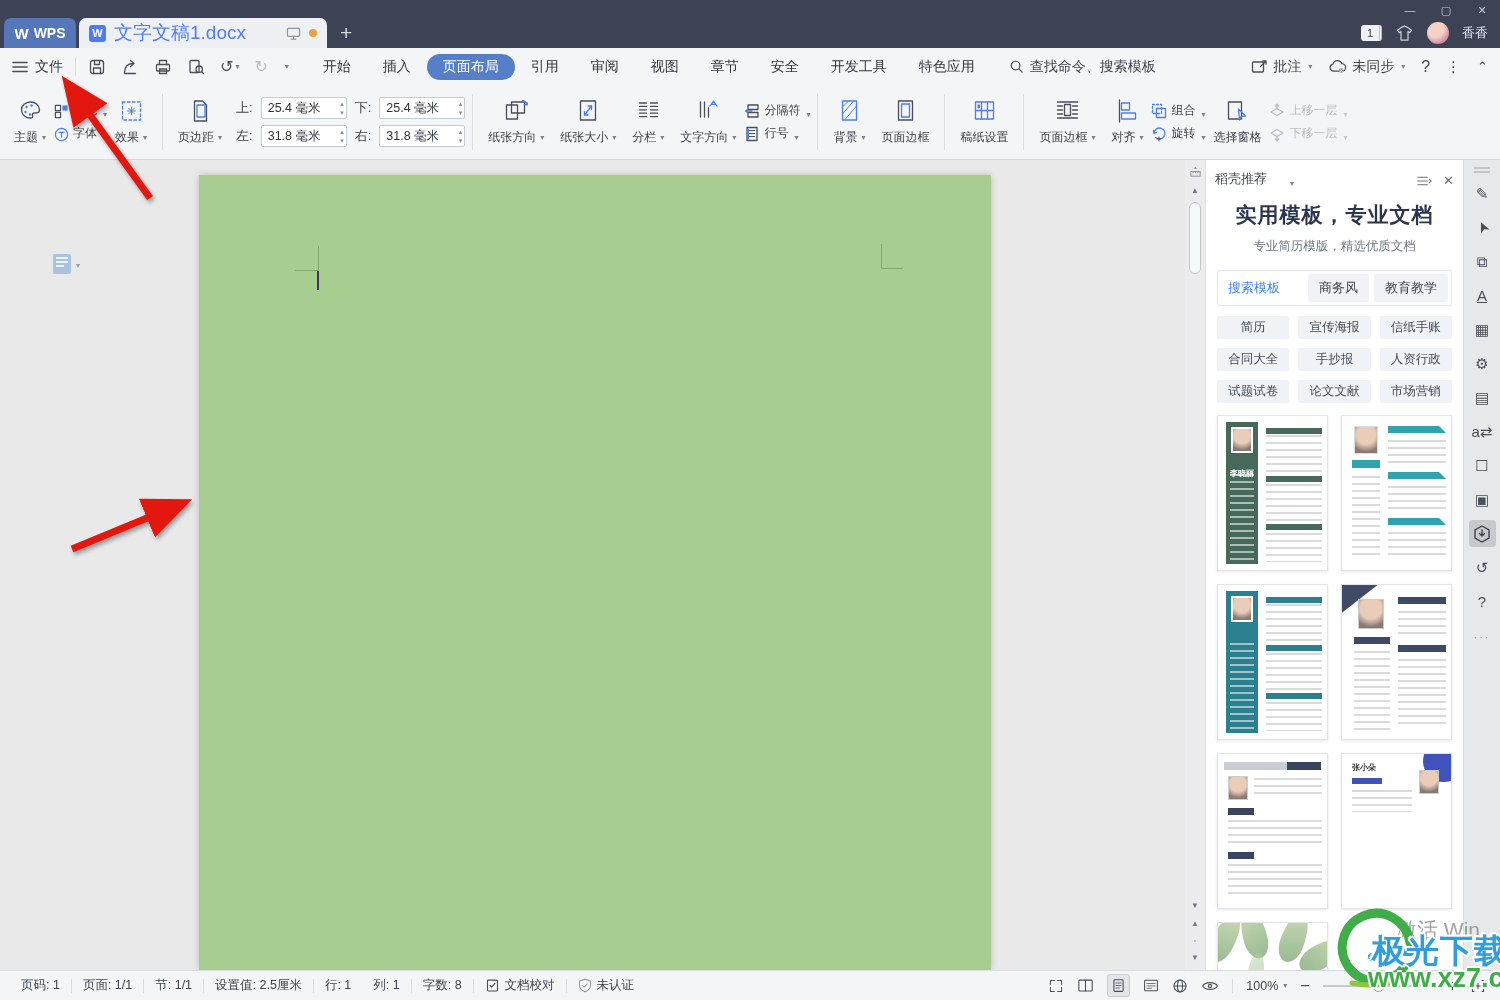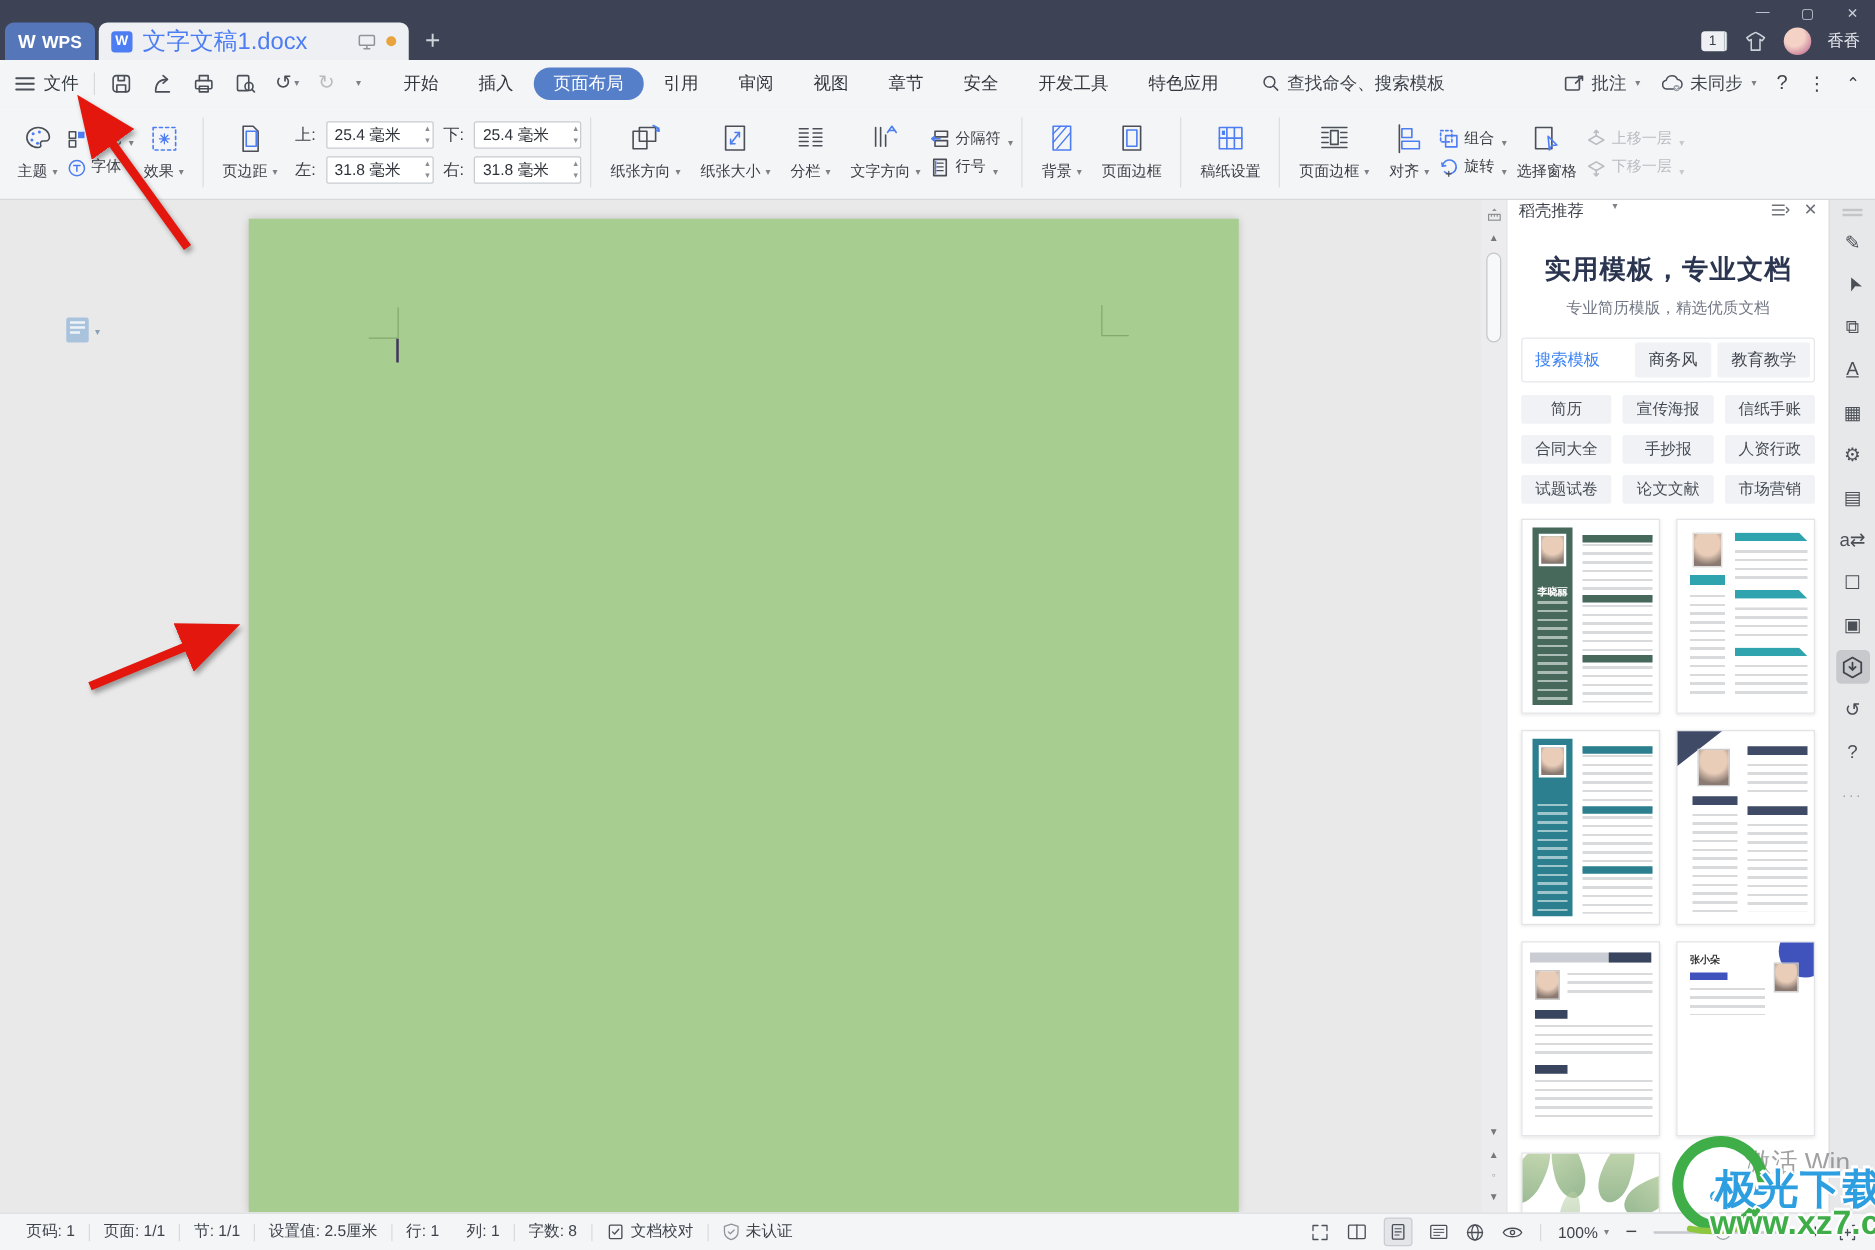--- a/index.html
+++ b/index.html
@@ -60,21 +60,21 @@
 .pastechip{position:absolute;left:53px;top:94px;width:18px;height:20px;background:#a9c3dd;border-radius:2px;padding:3px 3px}
 .pastechip i{display:block;height:2px;background:#eef3f8;margin-bottom:2px}
 .pastecaret{position:absolute;left:76px;top:101px;font-size:8px;color:#8aa0b5}
 
 .vscroll{position:absolute;left:1185px;top:160px;width:20px;height:810px;background:#ececee;display:flex;flex-direction:column;align-items:center}
 .vs-thumb{width:12px;height:72px;border:1px solid #c4c6c9;background:#f7f8f9;border-radius:8px;margin-top:6px}
 .vs-g{color:#74777c;font-size:8px;line-height:10px;margin-top:8px}
 .vs-bottom{margin-top:auto;margin-bottom:8px;display:flex;flex-direction:column;align-items:center;gap:9px;color:#74777c;font-size:8px}
 
 .panel{position:absolute;left:1205px;top:160px;width:258px;height:810px;background:#fff;border-left:1px solid #dfe1e4;overflow:hidden}
-.phead{height:28px;display:flex;align-items:flex-start;padding:0 9px;font-size:13px;color:#3e434c;gap:21px}
+.phead{height:28px;display:flex;align-items:flex-end;padding:0 9px;font-size:13px;color:#3e434c;gap:21px}
 .phead .sp{margin-left:auto;display:flex;align-items:center;gap:11px;color:#6e7278;font-size:13px}
 .headline{font-size:21px;font-weight:bold;color:#2b3550;text-align:center;margin-top:13px;letter-spacing:1px}
 .psub{font-size:12.5px;color:#70768  3;color:#707683;text-align:center;margin-top:9px}
 .searchbox{margin:15px 11px 0;height:36px;border:1px solid #e4e6e9;border-radius:3px;display:flex;align-items:center;padding:3px}
 .sphold{flex:1;padding-left:7px;color:#3b82f6;font-size:13px}
 .schip{height:28px;padding:0 11px;background:#f1f2f5;color:#3f444d;font-size:13px;display:flex;align-items:center;margin-left:5px;border-radius:2px;white-space:nowrap}
 .cats{margin:10px 11px 0;display:grid;grid-template-columns:repeat(3,1fr);gap:9px}
 .cat{height:23px;background:#f1f2f5;color:#464c55;font-size:12.5px;display:flex;align-items:center;justify-content:center;border-radius:2px;white-space:nowrap}
 .tgrid{margin:12px 11px 0;display:grid;grid-template-columns:repeat(2,1fr);gap:13px}
 .thumb{position:relative;height:156px;background:#fff;border:1px solid #e3e4e7;box-shadow:0 1px 3px rgba(0,0,0,.10);overflow:hidden}

